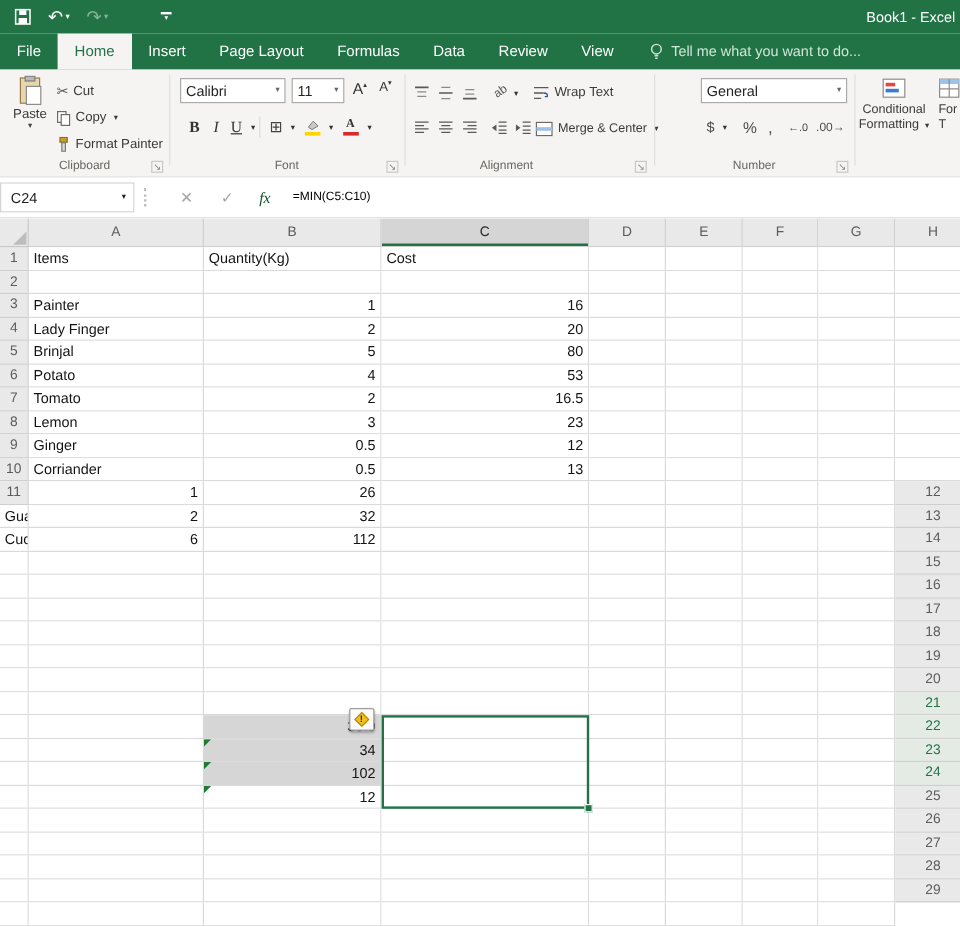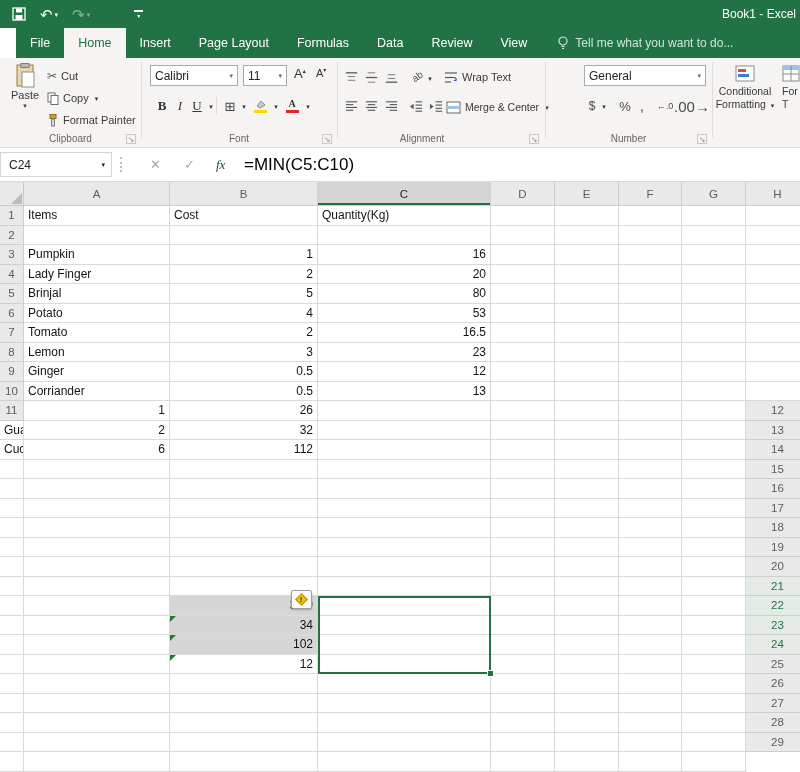--- a/index.html
+++ b/index.html
@@ -9,21 +9,21 @@
   .titlebar{position:absolute;top:0;left:0;right:0;height:28px;background:#217346;color:#fff;display:flex;align-items:center;}
   .qat{display:flex;align-items:center;gap:14px;padding-left:12px;}
   .qitem{display:flex;align-items:center;color:#fff;font-size:15px;line-height:1;}
   .dd{font-size:7px;line-height:1;margin-left:2px;color:inherit;}
   .redo{opacity:.45;}
   .custom-qat{display:flex;flex-direction:column;align-items:center;margin-left:30px;}
   .custom-qat .bar{width:9px;height:2px;background:#fff;margin-bottom:1px;}
   .custom-qat .dd{font-size:6px;margin-left:0;}
   .wintitle{position:absolute;right:4px;top:0;line-height:28px;font-size:12px;white-space:nowrap;}
   
-  .tabbar{position:absolute;top:28px;left:16px;right:0;height:30px;background:#217346;display:flex;color:#fff;font-size:12.5px;}
+  .tabbar{position:absolute;top:28px;left:0;right:0;height:30px;background:#217346;display:flex;color:#fff;font-size:12.5px;}
   .tab{padding:0 14px;line-height:30px;}
   .tab.active{background:#f5f4f2;color:#217346;}
   .tellme{display:flex;align-items:center;gap:6px;margin-left:16px;color:#cfe6d8;font-size:12px;line-height:30px;}
   
   .ribbon{position:absolute;top:58px;left:0;right:0;height:90px;background:#f5f4f2;border-bottom:1px solid #dededd;box-sizing:border-box;}
   .gsep{position:absolute;top:4px;height:76px;width:1px;background:#e0dedc;}
   .glabel{position:absolute;bottom:3px;font-size:10px;color:#68665f;text-align:center;margin-top:40px;}
   .launcher{position:absolute;bottom:3px;font-size:8px;color:#8a8a8a;border:1px solid #c9c8c6;width:10px;height:10px;line-height:9px;text-align:center;box-sizing:border-box;}
   .ritem{position:absolute;display:flex;align-items:center;gap:4px;font-size:11px;color:#3b3a39;height:18px;white-space:nowrap;}
   .paste{position:absolute;left:5px;top:5px;width:40px;height:72px;display:flex;flex-direction:column;align-items:center;font-size:11px;color:#3b3a39;}
@@ -38,21 +38,21 @@
   .sizebtn{position:absolute;top:9px;font-size:13px;color:#333;line-height:1;}
   .sizebtn sup{font-size:6px;}
   .vr2{position:absolute;top:39px;height:18px;width:1px;background:#dcdbd9;}
   .twoline{position:absolute;display:flex;flex-direction:column;align-items:center;font-size:10.5px;color:#3b3a39;text-align:center;line-height:1.25;}
   
   .fbar{position:absolute;top:148px;left:0;right:0;height:34px;background:#fff;border-bottom:1px solid #d9d9d9;box-sizing:border-box;}
   .namebox{position:absolute;left:0;top:4px;width:112px;height:25px;border:1px solid #d6d6d6;background:#fff;font-size:12px;display:flex;align-items:center;justify-content:space-between;padding:0 6px 0 8px;box-sizing:border-box;color:#222;}
   .splitter{position:absolute;left:120px;top:9px;height:15px;width:0;border-left:2px dotted #bdbdbd;}
   .fxb{position:absolute;top:0;line-height:34px;font-size:13px;color:#a6a6a6;}
   .fxb.fx{color:#14532d;font-style:italic;font-family:"Liberation Serif","DejaVu Serif",serif;}
-  .formula-text{position:absolute;left:244px;top:0;line-height:34px;font-size:17px;color:#000;}
+  .formula-text{position:absolute;left:244px;top:0;line-height:34px;font-size:10px;color:#000;}
   
   #gridwrap{position:absolute;top:182px;left:0;width:800px;height:590px;overflow:hidden;background:#fff;}
   #grid{display:grid;grid-template-rows:24px repeat(29,19.5px);position:relative;width:810px;}
   .corner{background:#e9e9e9;border-right:1px solid #c9c9c9;border-bottom:1px solid #c9c9c9;position:relative;}
   .corner-tri{position:absolute;right:1px;bottom:1px;width:0;height:0;border-left:11px solid transparent;border-bottom:11px solid #bdbdbd;}
   .colhead,.rowhead{background:#e9e9e9;color:#5c5c5c;font-size:11.5px;display:flex;align-items:center;justify-content:center;border-right:1px solid #cfcfcf;border-bottom:1px solid #cfcfcf;box-sizing:border-box;}
   .colhead.selcol{background:#d5d5d5;color:#252525;box-shadow:inset 0 -2px 0 #217346;}
   .rowhead.selrow{background:#e4ebe5;color:#217346;box-shadow:inset -2px 0 0 #217346;}
   .cell{font-size:12px;color:#141414;border-right:1px solid #dadada;border-bottom:1px solid #dadada;display:flex;align-items:center;padding:0 4px;white-space:nowrap;overflow:hidden;box-sizing:border-box;position:relative;background:#fff;}
   .cell.num{justify-content:flex-end;}
@@ -273,21 +273,21 @@
 
   <div class="combo" style="left:584px;top:7px;width:122px;">
     <span>General</span>
     <span class="dd">▾</span>
   </div>
   <span class="fmtbtn" style="left:586px;width:12px;font-size:12px;color:#4a4a4a;">$</span>
   <span class="fmtbtn dd" style="left:598px;width:8px;font-size:7px;">▾</span>
   <span class="fmtbtn" style="left:618px;width:14px;font-size:13px;color:#4a4a4a;">%</span>
   <span class="fmtbtn" style="left:638px;width:8px;font-size:14px;color:#4a4a4a;">,</span>
   <span class="fmtbtn" style="left:654px;width:22px;font-size:9px;color:#4a4a4a;">←.0</span>
-  <span class="fmtbtn" style="left:680px;width:24px;font-size:15px;color:#4a4a4a;">.00→</span>
+  <span class="fmtbtn" style="left:680px;width:24px;font-size:10px;color:#4a4a4a;">.00→</span>
   <div class="glabel" style="left:545px;width:167px;">Number</div>
   <span class="launcher" style="left:697px;">↘</span>
   <div class="gsep" style="left:712px;"></div>
 
   <div class="twoline" style="left:714px;top:7px;width:62px;">
     <svg width="20" height="17" viewBox="0 0 20 17" style="margin-bottom:3px;">
       <rect x="1" y="1" width="18" height="15" fill="#fff" stroke="#8c8c8c"></rect>
       <rect x="3" y="4" width="8" height="3" fill="#e8453c"></rect>
       <rect x="3" y="9" width="11" height="3" fill="#3a7bd5"></rect>
     </svg>
@@ -326,38 +326,38 @@
       <div class="colhead">A</div>
       <div class="colhead">B</div>
       <div class="colhead selcol">C</div>
       <div class="colhead">D</div>
       <div class="colhead">E</div>
       <div class="colhead">F</div>
       <div class="colhead">G</div>
       <div class="colhead">H</div>
       <div class="rowhead">1</div>
       <div class="cell">Items</div>
+      <div class="cell">Quantity(Kg)</div>
       <div class="cell">Cost</div>
-      <div class="cell">Quantity(Kg)</div>
       <div class="cell"></div>
       <div class="cell"></div>
       <div class="cell"></div>
       <div class="cell"></div>
       <div class="cell"></div>
       <div class="rowhead">2</div>
       <div class="cell"></div>
       <div class="cell"></div>
       <div class="cell"></div>
       <div class="cell"></div>
       <div class="cell"></div>
       <div class="cell"></div>
       <div class="cell"></div>
       <div class="cell"></div>
       <div class="rowhead">3</div>
-      <div class="cell">Pumpkin</div>
+      <div class="cell">Painter</div>
       <div class="cell num">1</div>
       <div class="cell num">16</div>
       <div class="cell"></div>
       <div class="cell"></div>
       <div class="cell"></div>
       <div class="cell"></div>
       <div class="cell"></div>
       <div class="rowhead">4</div>
       <div class="cell">Lady Finger</div>
       <div class="cell num">2</div>

